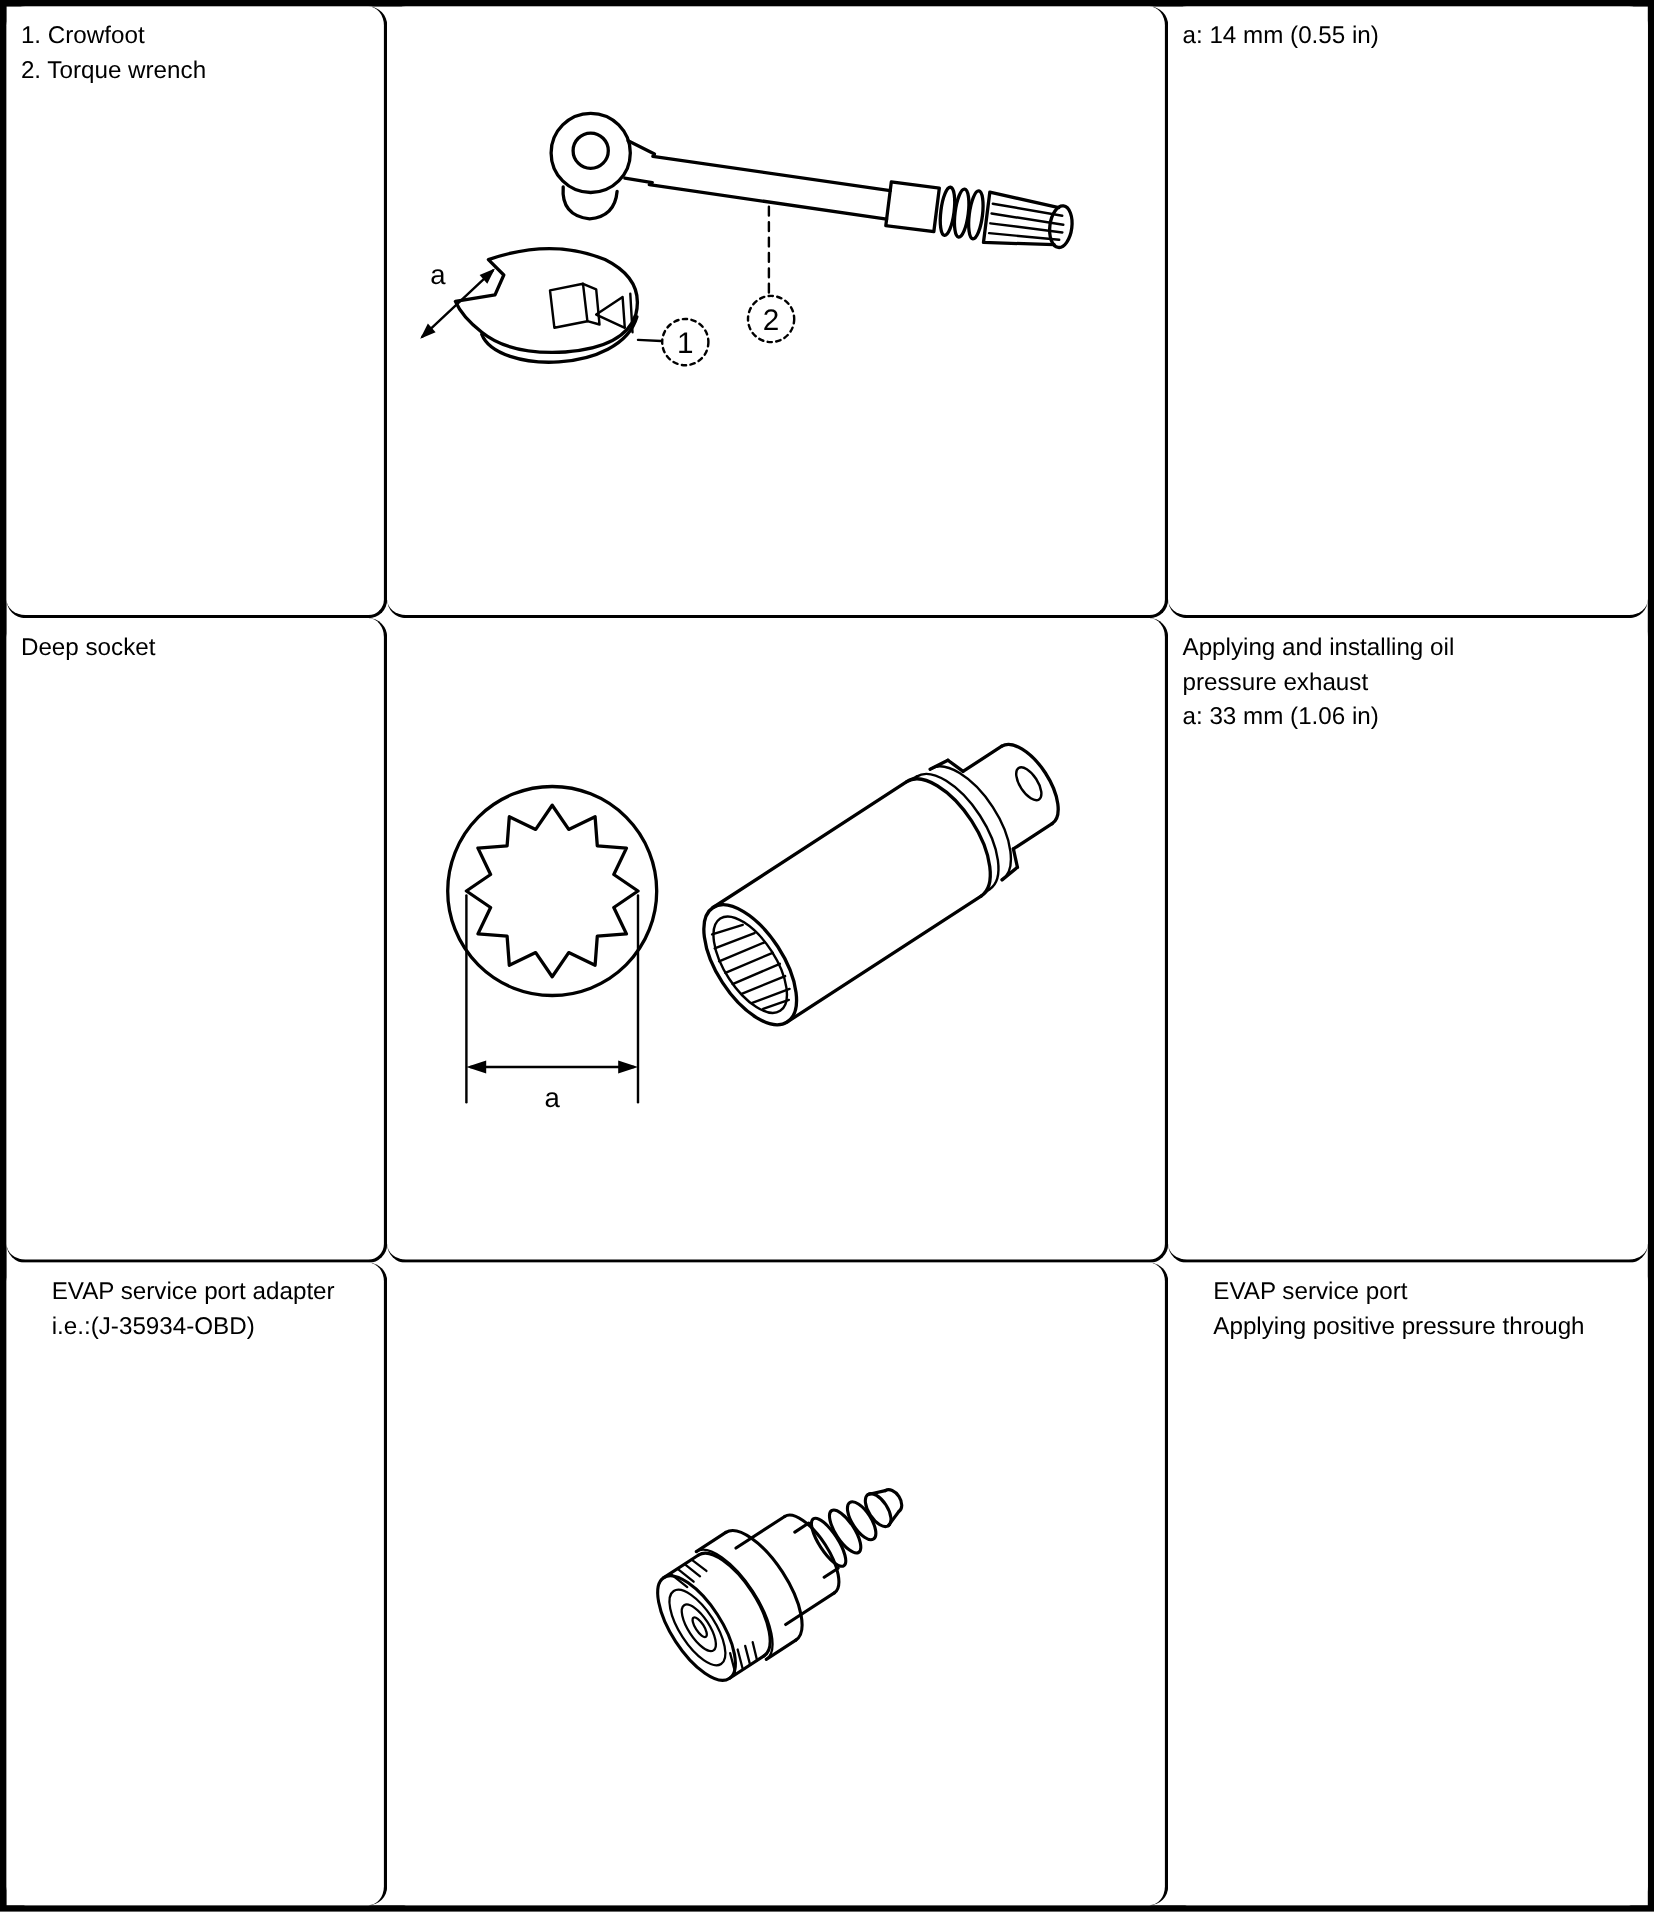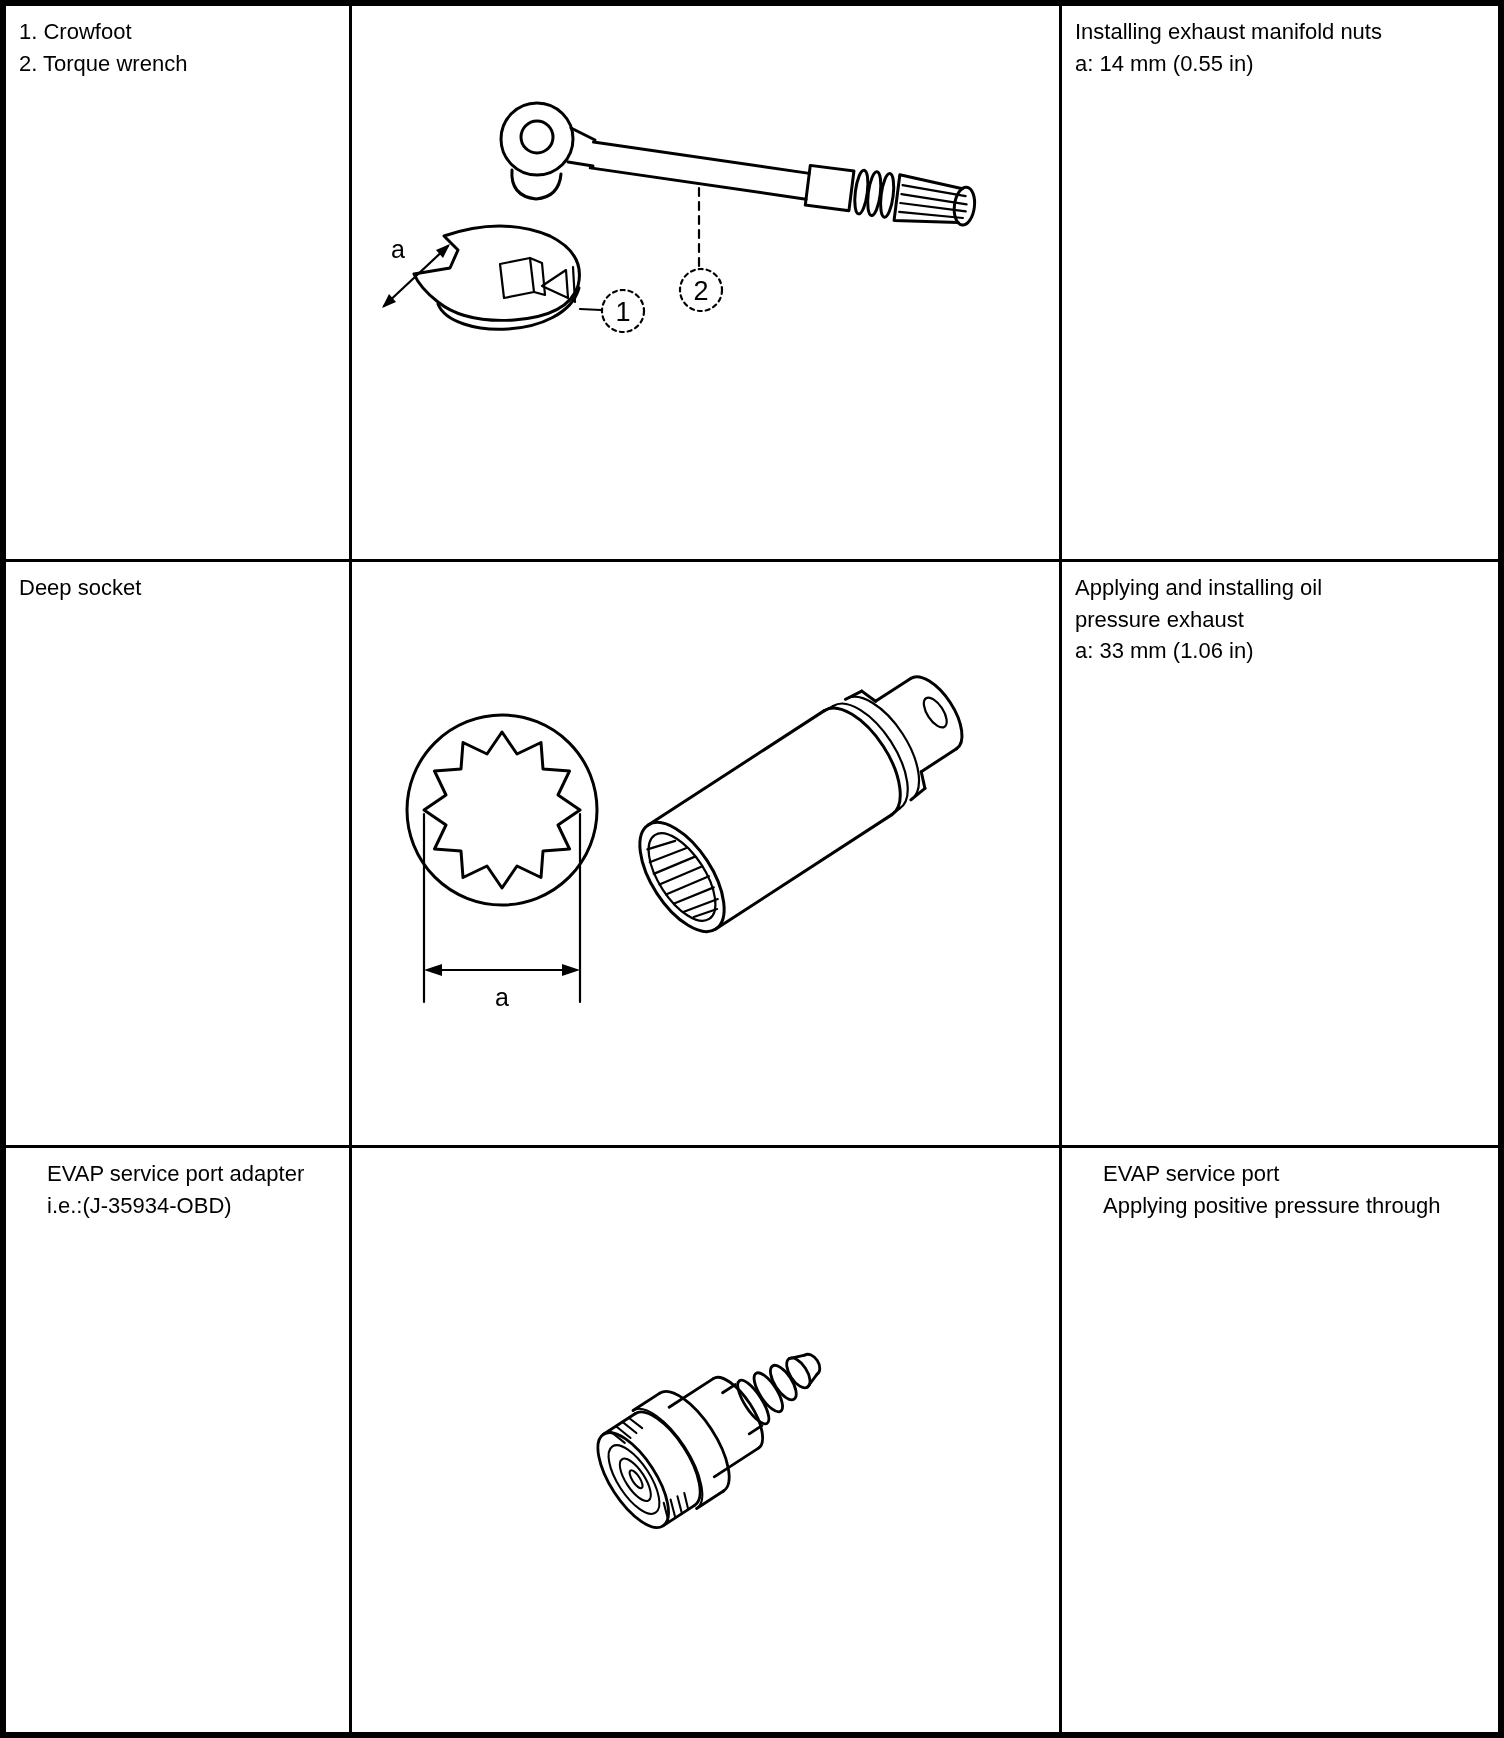--- a/index.html
+++ b/index.html
@@ -6,21 +6,21 @@
   .page{
     width:1504px;height:1738px;box-sizing:border-box;background:#ffffff;
     border:6px solid #000;
     display:grid;
     grid-template-columns:346px 710px 436px;
     grid-template-rows:556px 586px 584px;
     font-family:"Liberation Sans", sans-serif;
   }
   .cell{
     box-sizing:border-box;background:#fff;overflow:hidden;
-    border-right:3px solid #000;border-bottom:3px solid #000;
+    border-right:3px solid #000;border-bottom:3px solid #000;border-radius:17px;
   }
   .cell.col3{border-right:none;}
   .cell.row3{border-bottom:none;padding-left:41px;}
   .text-cell{font-size:22px;line-height:31.5px;color:#000;padding:10px 13px;}
   .text-cell .line{white-space:nowrap;}
   .img-cell svg{display:block;width:100%;height:100%;}
   
   .ln{stroke:#000;stroke-width:3;fill:none;stroke-linecap:round;stroke-linejoin:round;}
   .ln2{stroke:#000;stroke-width:2.2;fill:none;stroke-linecap:round;stroke-linejoin:round;}
   .solid{fill:#000;stroke:none;}
@@ -81,21 +81,20 @@
       <circle class="ln2 dot" cx="271" cy="305" r="21"></circle>
       <text class="callout-num" x="271" y="315">1</text>
 
       <line class="ln2 dash" x1="347" y1="182" x2="347" y2="261"></line>
       <circle class="ln2 dot" cx="349" cy="284" r="21"></circle>
       <text class="callout-num" x="349" y="294">2</text>
     </svg>
   </div>
 
   <div class="cell col3 text-cell">
-    <div class="line">Installing exhaust manifold nuts</div>
     <div class="line">a: 14 mm (0.55 in)</div>
   </div>
 
   <div class="cell text-cell">
     <div class="line">Deep socket</div>
   </div>
 
   <div class="cell img-cell">
     <svg viewBox="0 0 707 583" preserveAspectRatio="xMidYMid meet">
 

